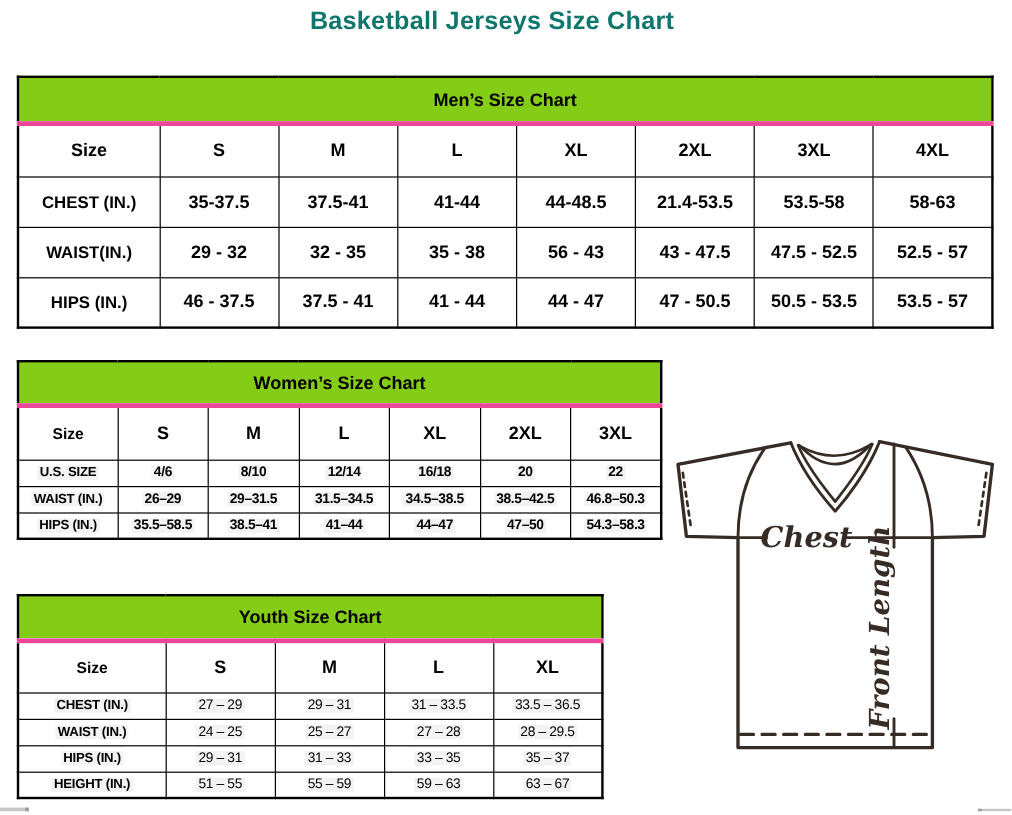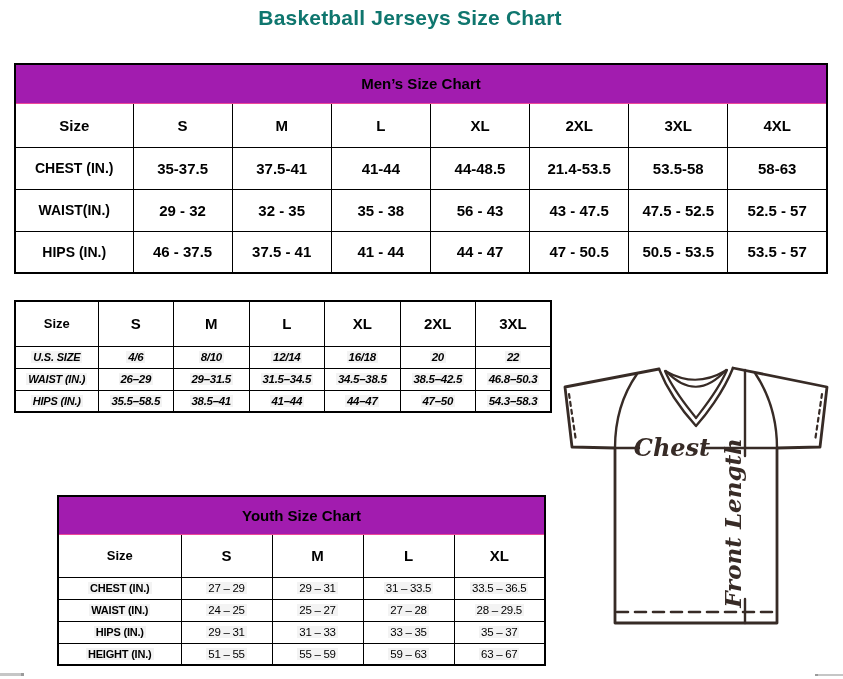--- a/index.html
+++ b/index.html
@@ -12,47 +12,47 @@
   .page-title {
     position:absolute; top:6px; left:0; width:820px; text-align:center;
     font-size:21px; font-weight:bold; color:#0f766e; letter-spacing:0.2px;
   }
   .tbl-wrap { position:absolute; }
   table { border-collapse:collapse; table-layout:fixed; background:#fff; }
   table, tr, th, td { border:1px solid #000; }
   table { border-width:2px; }
   th, td { text-align:center; vertical-align:middle; color:#000; overflow:hidden; }
   tr.band th {
-    background:#a21caf; font-size:15px; font-weight:bold; border-bottom:1px solid #ec4899;
+    background:#84cc16; font-size:15px; font-weight:bold; border-bottom:4px solid #ec4899;
   }
   
   #t-men { width:814px; }
   #t-men col.c0 { width:118px; }
   #t-men tr.band { height:39px; }
   #t-men tr.cols { height:44px; }
   #t-men tr.cols th { font-size:15px; font-weight:bold; }
   #t-men tr.datarow { height:42px; }
   #t-men td.rowlabel { font-size:14px; font-weight:bold; }
   #t-men td.val { font-size:15px; font-weight:bold;text-align:center; }
   
   #t-women { width:538px; }
   #t-women col.c0 { width:83px; }
   #t-women tr.band { height:37px; }
   #t-women tr.cols { height:45px; }
   #t-women tr.cols th { font-size:15px; font-weight:bold; }
   #t-women tr.cols th.size-h { font-size:13px; }
-  #t-women tr.datarow { height:22px;font-style:italic; }
+  #t-women tr.datarow { height:22px; }
   #t-women td.rowlabel { font-size:11px; font-weight:bold; letter-spacing:-0.2px; }
   #t-women td.val { font-size:11.5px; font-weight:bold; letter-spacing:-0.3px; }
   #t-women td.val span, #t-women td.rowlabel span,
   #t-youth td.val span, #t-youth td.rowlabel span {
     background:#f3f3f3; padding:0 2px;
   }
   
-  #t-youth { width:489px;margin-left:43px; }
+  #t-youth { width:489px; }
   #t-youth col.c0 { width:123px; }
   #t-youth tr.band { height:38px; }
   #t-youth tr.cols { height:43px; }
   #t-youth tr.cols th { font-size:15px; font-weight:bold; }
   #t-youth tr.cols th.size-h { font-size:13px; }
   #t-youth tr.datarow { height:22px; }
   #t-youth td.rowlabel { font-size:11px; font-weight:bold; letter-spacing:-0.2px; }
   #t-youth td.val { font-size:11.5px; font-weight:normal; letter-spacing:-0.3px; }
   
   .jersey { position:absolute; left:555px; top:360px; width:288px; height:280px; }
@@ -140,20 +140,23 @@
         <colgroup>
           <col class="c0">
           <col class="c1">
           <col class="c2">
           <col class="c3">
           <col class="c4">
           <col class="c5">
           <col class="c6">
         </colgroup>
         <tbody>
+          <tr class="band">
+            <th colspan="7">Women’s Size Chart</th>
+          </tr>
           <tr class="cols">
             <th class="size-h">Size</th>
             <th class="">S</th>
             <th class="">M</th>
             <th class="">L</th>
             <th class="">XL</th>
             <th class="">2XL</th>
             <th class="">3XL</th>
           </tr>
           <tr class="datarow">

